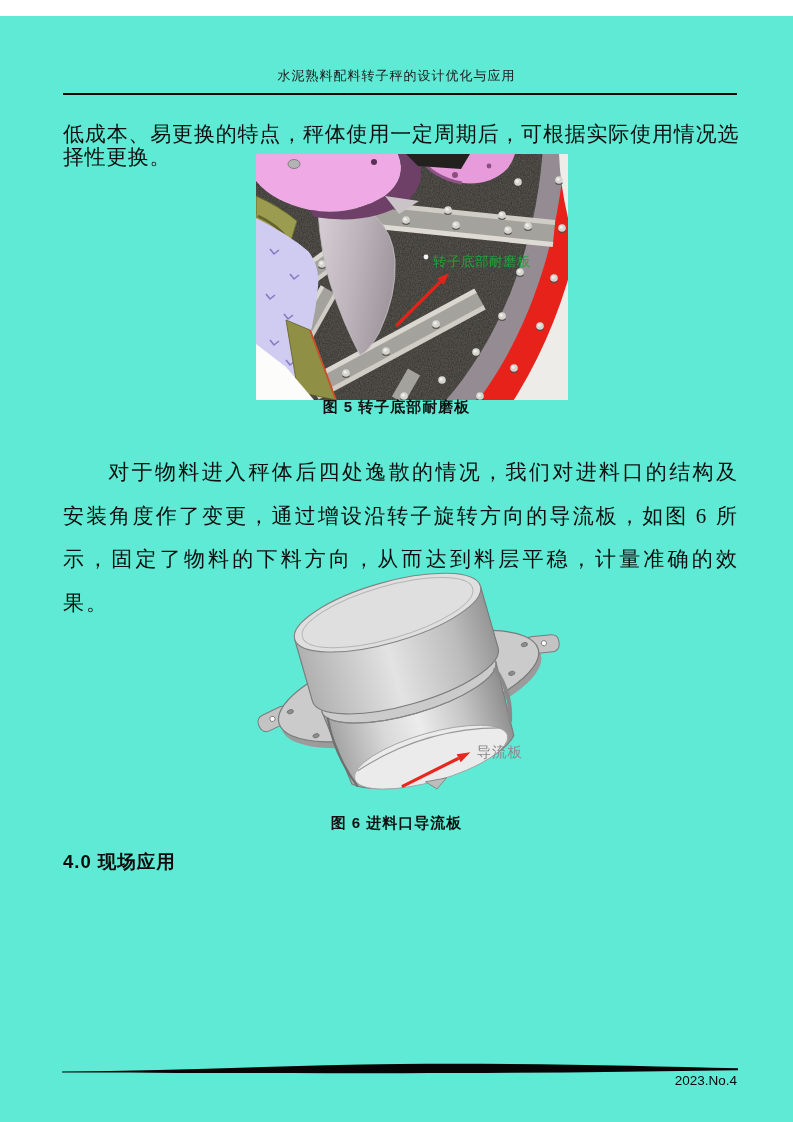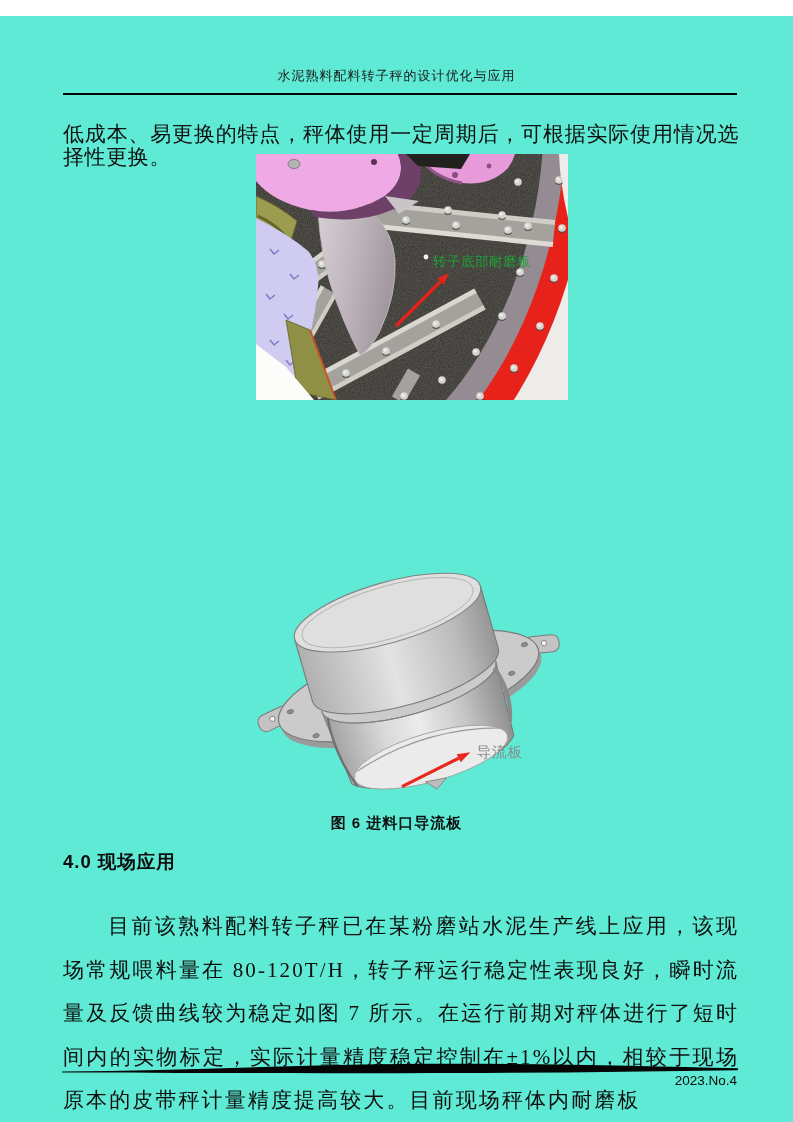--- a/index.html
+++ b/index.html
@@ -183,21 +183,23 @@
 
         <circle cx="170" cy="103" r="2.4" fill="#f2f2f2"></circle>
         <text class="fig1-label" x="177" y="112" fill="#1ea437">转子底部耐磨板</text>
         <g>
           <path d="M140,172 L184.5,127.5" stroke="#e3231a" stroke-width="3.4" fill="none"></path>
           <polygon points="193,119 187.7,130.7 181.3,124.3" fill="#e3231a"></polygon>
         </g>
       </g>
     </svg>
   </figure>
-
+  <div class="caption caption-5">图 5 转子底部耐磨板</div>
+
+  <p class="para para-body para-1">对于物料进入秤体后四处逸散的情况，我们对进料口的结构及安装角度作了变更，通过增设沿转子旋转方向的导流板，如图 6 所示，固定了物料的下料方向，从而达到料层平稳，计量准确的效果。</p>
 
   <figure class="figure figure-6">
     <svg class="fig-svg" viewBox="0 0 322 272">
       <defs>
         <linearGradient id="cylG" x1="0" y1="0" x2="1" y2="0">
           <stop offset="0" stop-color="#a0a0a0"></stop>
             <stop offset="0.3" stop-color="#d9d9d9"></stop>
           <stop offset="0.5" stop-color="#ececec"></stop>
             <stop offset="0.75" stop-color="#c6c6c6"></stop>
           <stop offset="1" stop-color="#8e8e8e"></stop>
@@ -241,20 +243,19 @@
       <g>
         <path d="M152,230 L208.4,201.8" stroke="#e8281e" stroke-width="3.2" fill="none"></path>
         <polygon points="220,196 210.4,205.8 206.4,197.8" fill="#e8281e"></polygon>
       </g>
     </svg>
   </figure>
   <div class="caption caption-6">图 6 进料口导流板</div>
 
   <h2 class="section-heading">4.0 现场应用</h2>
 
-  <p class="para para-body para-2">目前该熟料配料转子秤已在某粉磨站水泥生产线上应用，该现场常规喂料量在 80-120T/H，转子秤运行稳定性表现良好，瞬时流量及反馈曲线较为稳定如图 7 所示。在运行前期对秤体进行了短时间内的实物标定，实际计量精度稳定控制在±1%以内，相较于现场原本的皮带秤计量精度提高较大。目前现场秤体内耐磨板</p>
 
   <svg class="footer-bar" viewBox="0 0 676 12" preserveAspectRatio="none">
     <path d="M0,9.6 C110,8.6 220,3.4 338,2 C470,0.9 580,4.2 676,6.2 L676,8.2 C565,9.8 455,11.2 340,11.2 C225,11.2 95,10.8 0,10.4 Z" fill="#050505"></path>
   </svg>
   <div class="footer-issue">2023.No.4</div>
 
 </div>
 
 </body></html>

